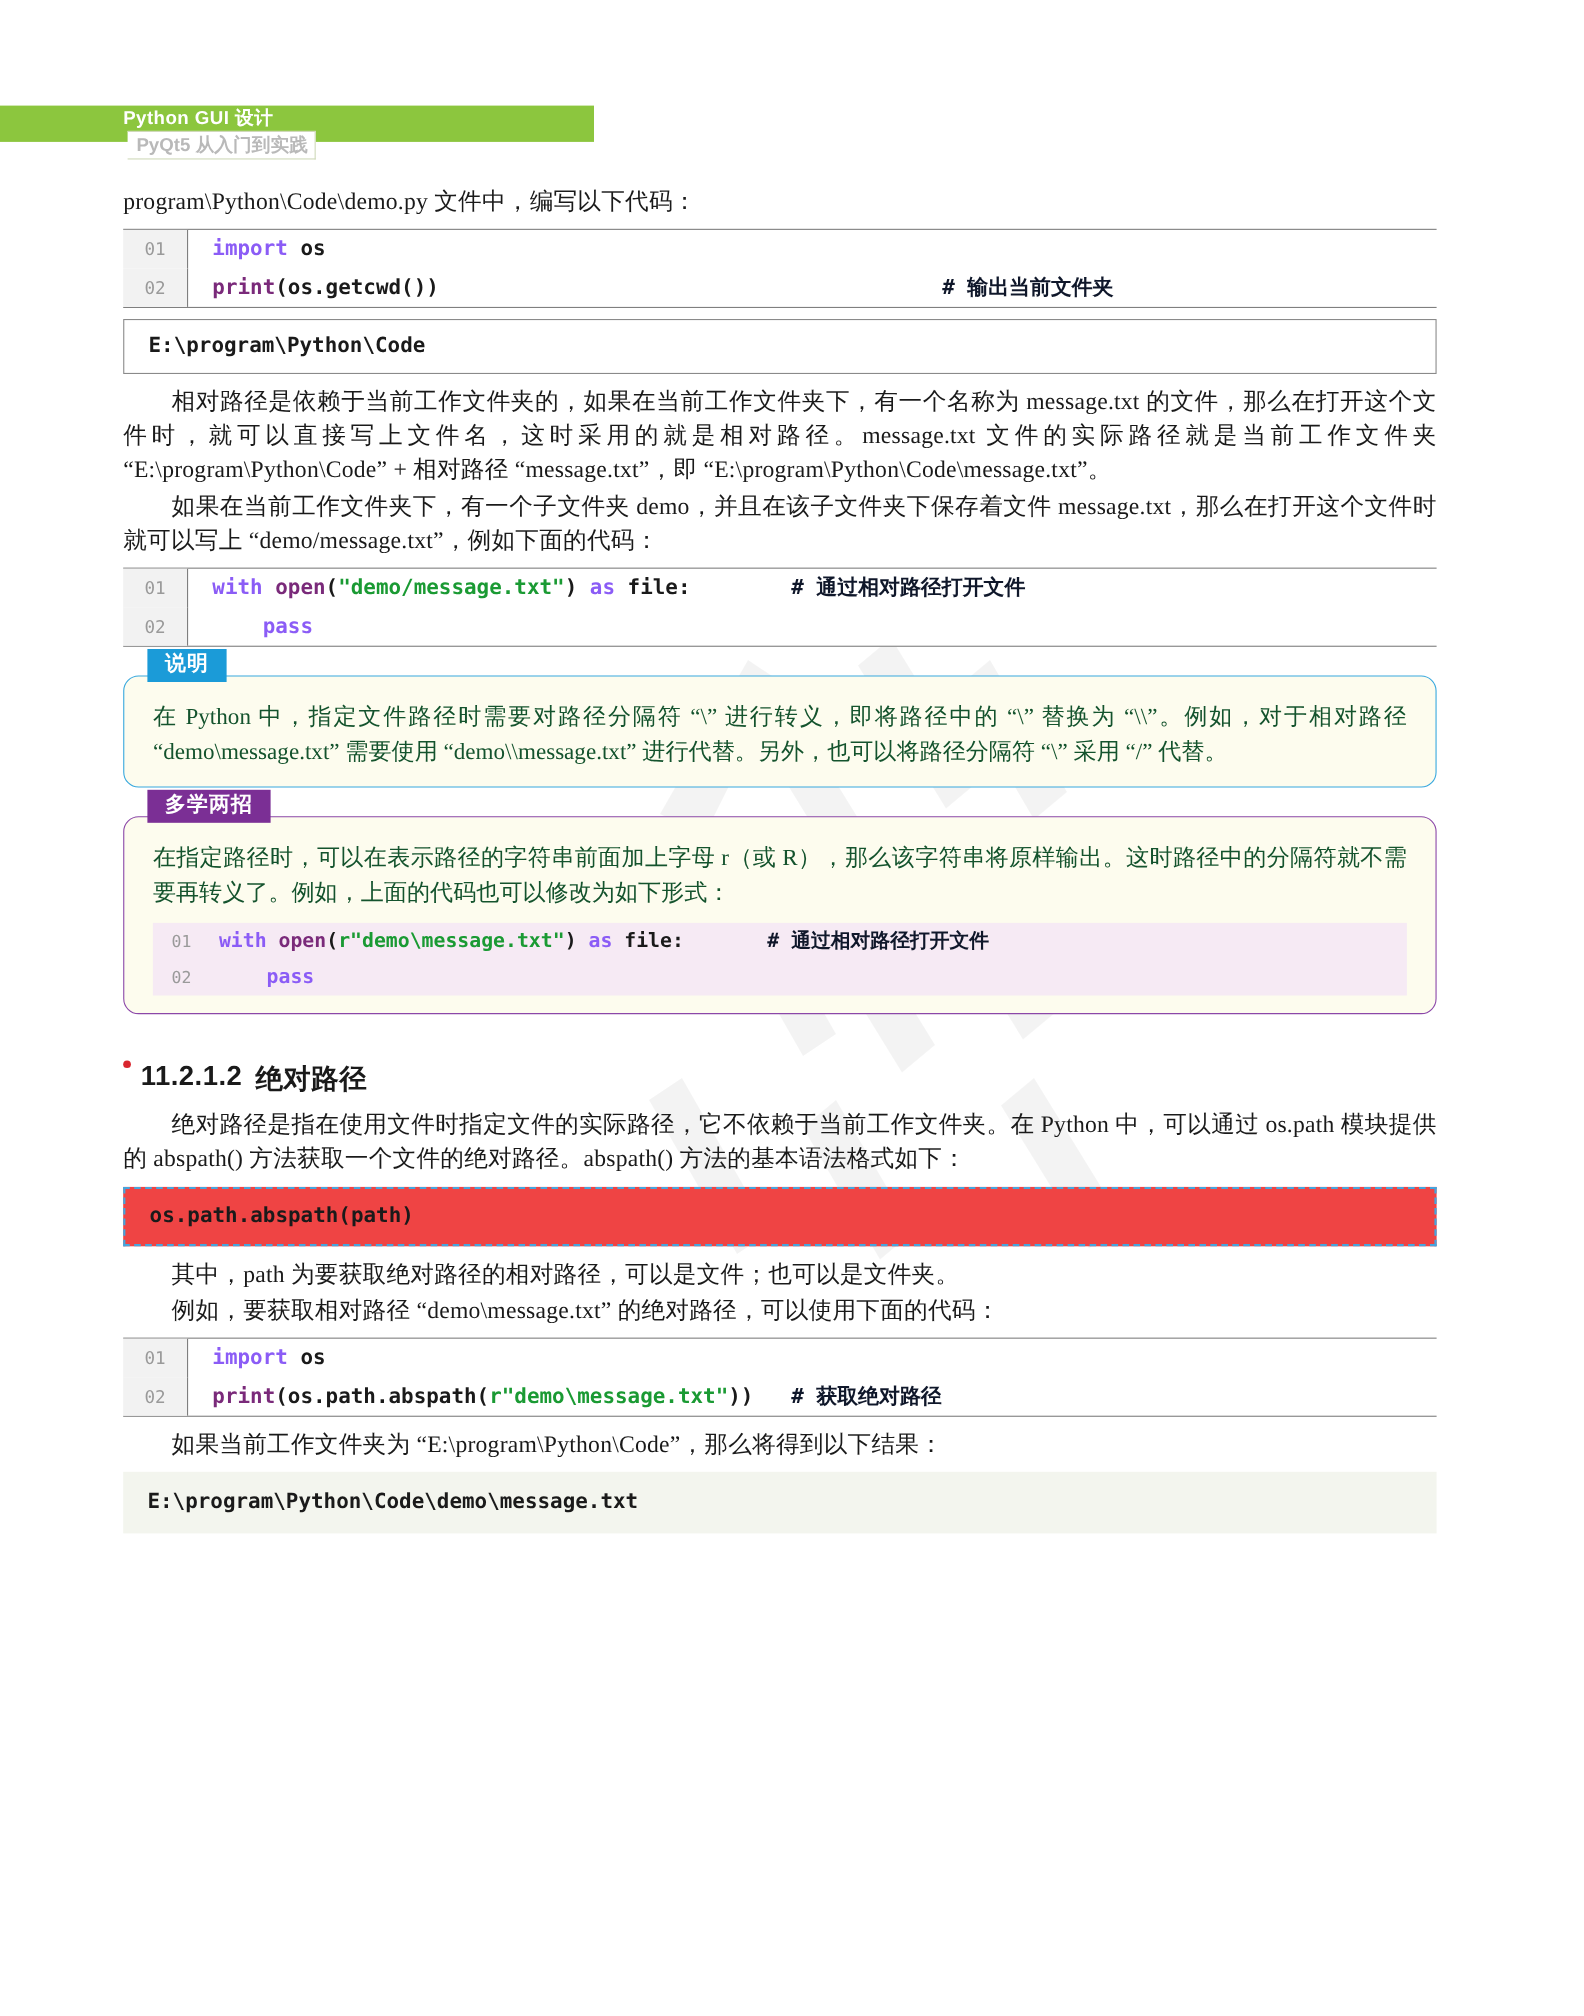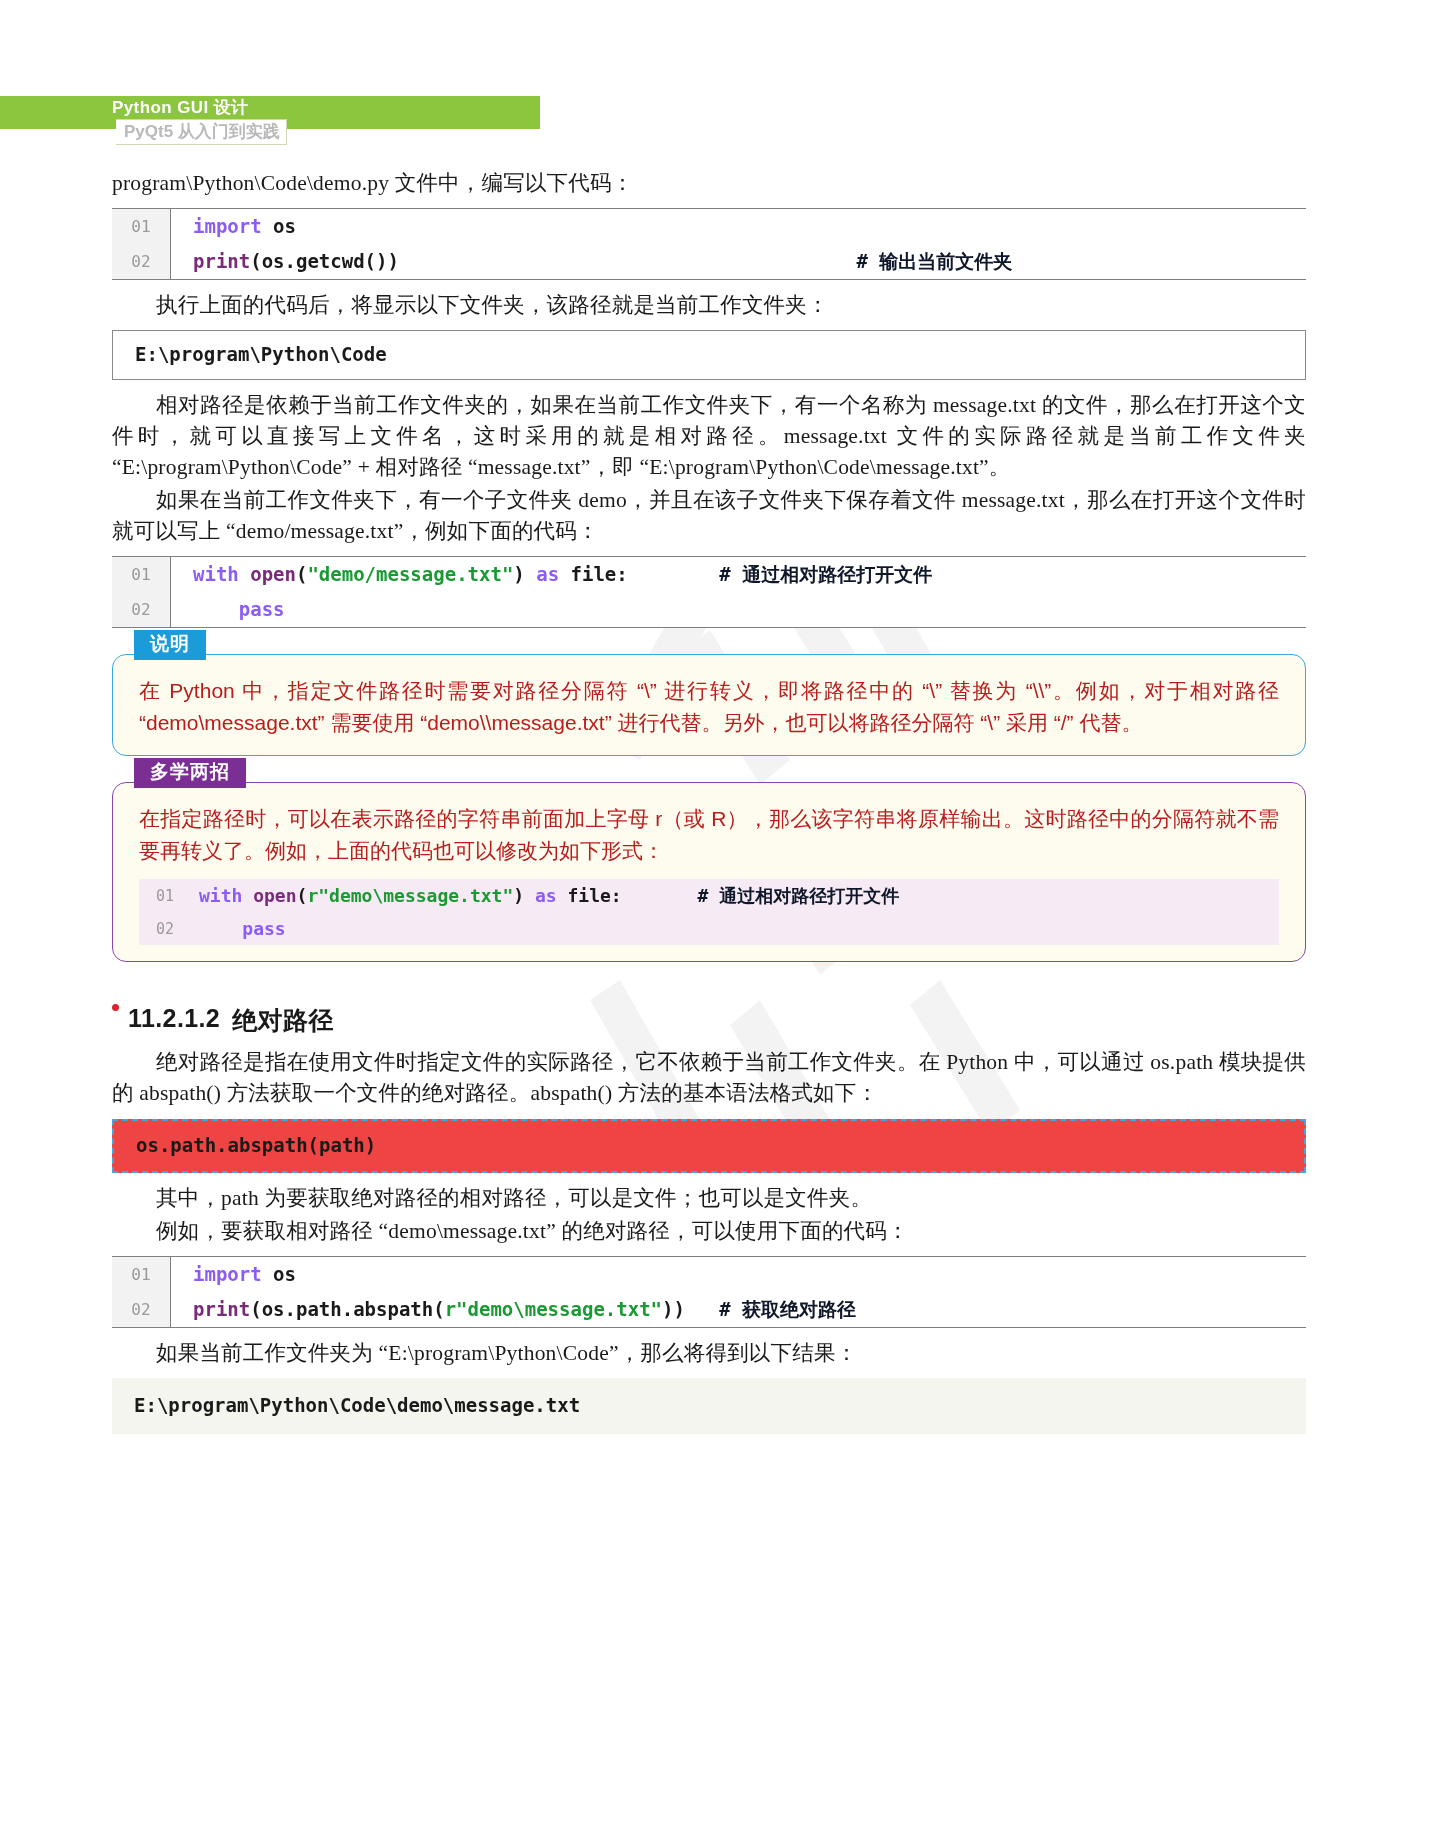--- a/index.html
+++ b/index.html
@@ -183,24 +183,24 @@
     z-index: 4;
     line-height: 1.15;
     text-align: right;
   }
   .callout .cbody {
     border-radius: 14px;
     padding: 20px 26px 16px 26px;
     box-sizing: border-box;
   }
   .callout .ctext {
-    font-family: Liberation Sans, sans-serif;
+    font-family: Liberation Serif, serif;
     font-size: 21px;
     line-height: 32px;
-    color: #b91c1c;
+    color: #14532d;
     margin: 0;
     text-align: justify;
   }
 
   .callout.note .tab   { background: #1b9bd8; }
   .callout.note .cbody {
     border: 1.6px solid #38a8de;
     background: #fdfcee;
   }
   .callout.tip .tab    { background: #7b2f95; }
@@ -285,21 +285,20 @@
       <div class="codeline">
         <div class="gutter">01</div>
         <div class="codetext"><span class="kw">import</span><span class="pln"> os</span></div>
       </div>
       <div class="codeline">
         <div class="gutter">02</div>
         <div class="codetext"><span class="fn">print</span><span class="pln">(os.getcwd())</span><span class="pln">                                        </span><span class="cmt"># 输出当前文件夹</span></div>
       </div>
     </div>
 
-    <p class="para indent">执行上面的代码后，将显示以下文件夹，该路径就是当前工作文件夹：</p>
 
     <div class="outbox">E:\program\Python\Code</div>
 
     <p class="para indent">相对路径是依赖于当前工作文件夹的，如果在当前工作文件夹下，有一个名称为 message.txt 的文件，那么在打开这个文件时，就可以直接写上文件名，这时采用的就是相对路径。message.txt 文件的实际路径就是当前工作文件夹 “E:\program\Python\Code” + 相对路径 “message.txt”，即 “E:\program\Python\Code\message.txt”。</p>
 
     <p class="para indent">如果在当前工作文件夹下，有一个子文件夹 demo，并且在该子文件夹下保存着文件 message.txt，那么在打开这个文件时就可以写上 “demo/message.txt”，例如下面的代码：</p>
 
     <div class="codeblock">
       <div class="codeline">
         <div class="gutter">01</div>

